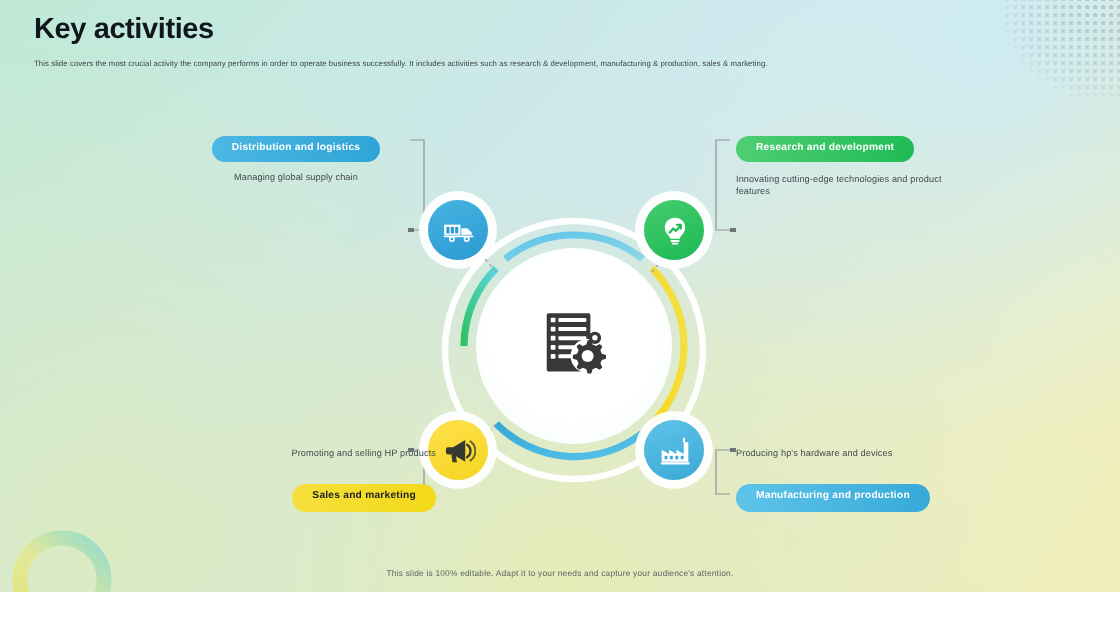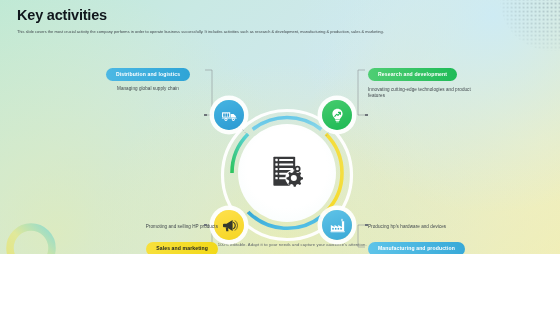--- a/index.html
+++ b/index.html
@@ -7,21 +7,21 @@
   html, body {
     width: 560px;
     height: 315px;
     overflow: hidden;
     font-family: "Liberation Sans", sans-serif;
   }
 
   #slide {
     position: relative;
     width: 560px;
-    height: 254px;
+    height: 296px;
     background:
       radial-gradient(circle at 88% 6%, rgba(205,235,245,0.95) 0%, rgba(205,235,245,0) 36%),
       radial-gradient(circle at 97% 55%, rgba(243,240,190,0.85) 0%, rgba(243,240,190,0) 42%),
       radial-gradient(circle at 10% 92%, rgba(225,235,180,0.75) 0%, rgba(225,235,180,0) 45%),
       radial-gradient(circle at 50% 98%, rgba(238,238,170,0.7) 0%, rgba(238,238,170,0) 50%),
       linear-gradient(135deg, #bfe9d6 0%, #c9e9e4 25%, #cfe8ec 50%, #dbe9cf 75%, #eeedb4 100%);
     overflow: hidden;
   }
 
   

